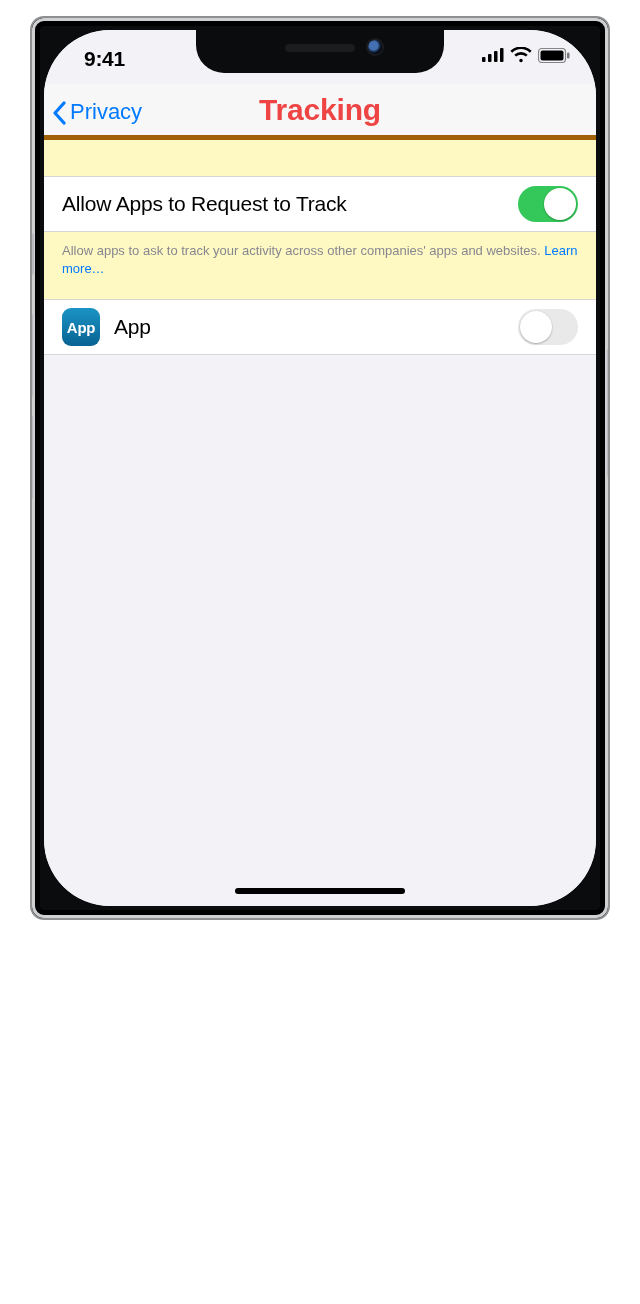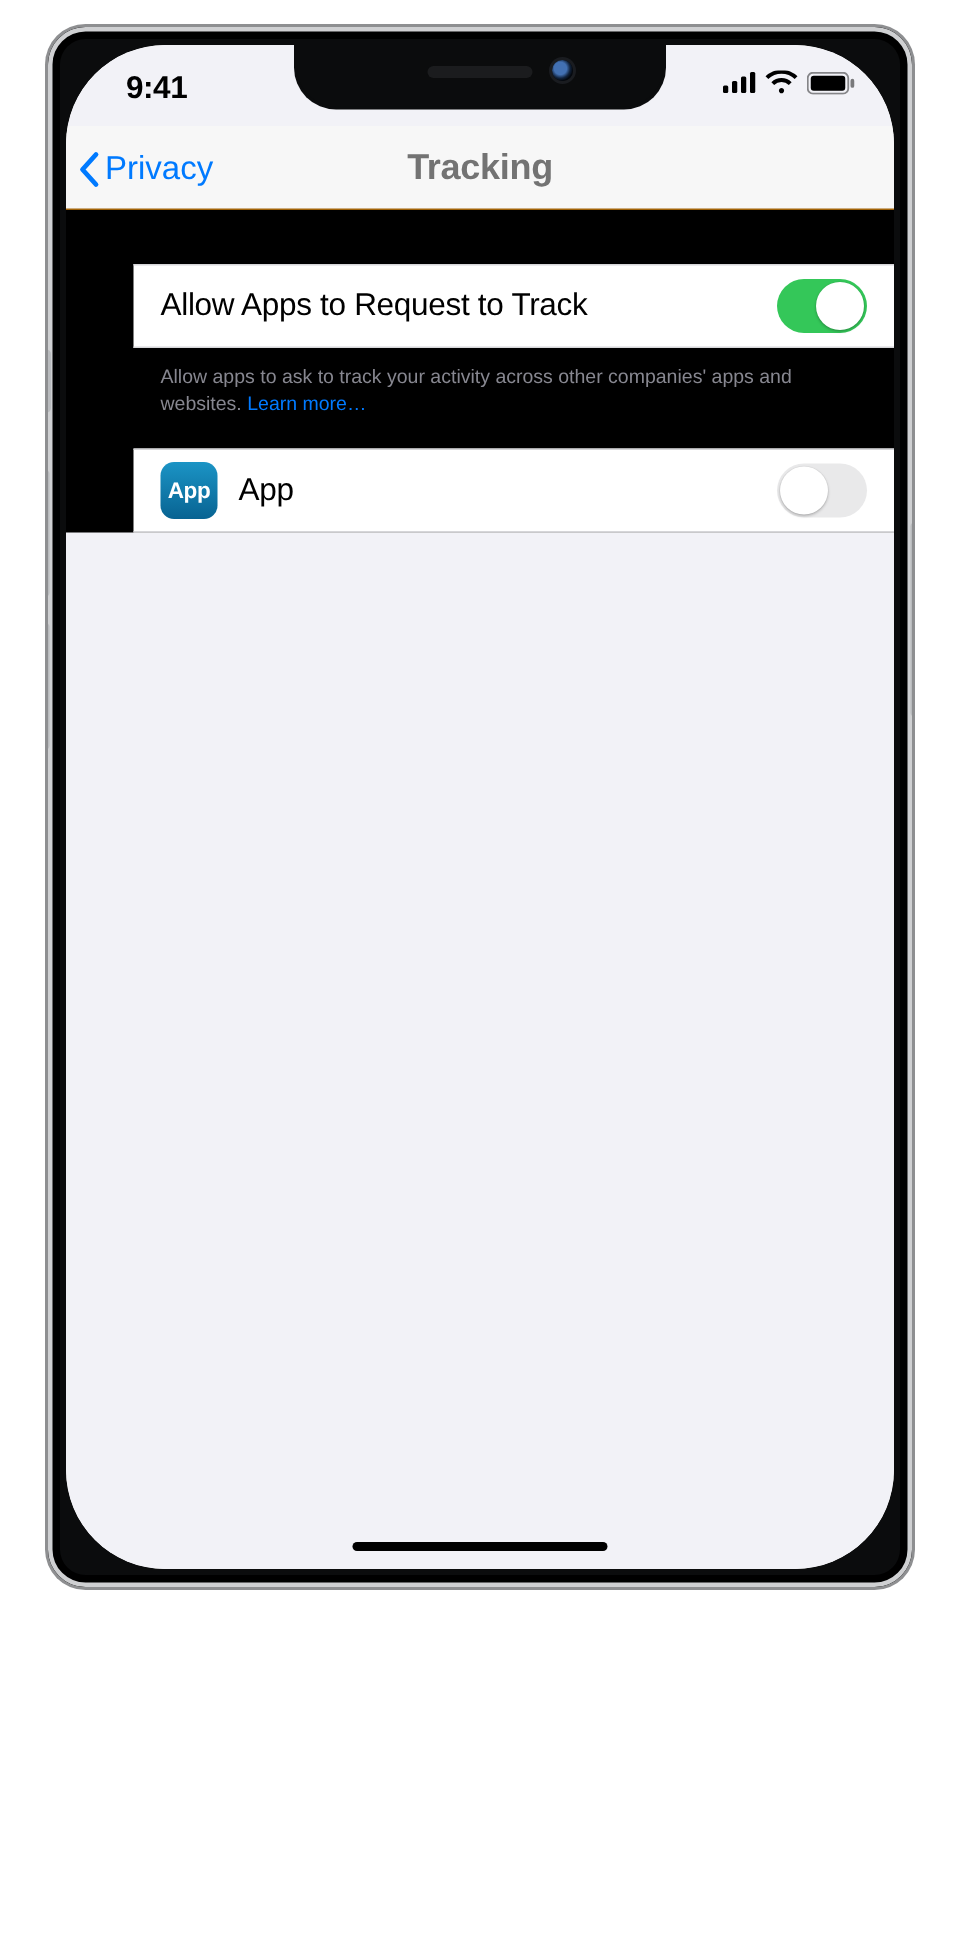--- a/index.html
+++ b/index.html
@@ -10,22 +10,22 @@
       font-family: -apple-system, "SF Pro Text", "Helvetica Neue", Arial, sans-serif;
       -webkit-font-smoothing: antialiased;
     }
 
     
     .phone {
       position: absolute;
       left: 32px;
       top: 18px;
       width: 576px;
-      height: 1040px;
-      border-radius: 25px;
+      height: 900px;
+      border-radius: 12px;
       background: #0b0c0d;
       box-shadow:
         0 0 0 2px #8e8f91,
         inset 0 0 0 3px #cfd0d2,
         inset 0 0 0 8px #000;
       overflow: hidden;
     }
     .inner-ring {
       position: absolute;
       inset: 12px;
@@ -115,51 +115,50 @@
       align-items: center;
       gap: 6px;
     }
     .sb-cell svg, .sb-wifi svg, .sb-batt svg { display: block; }
 
     
     .navbar {
       position: relative;
       height: 56px;
       background: #f7f7f7;
-      border-bottom: 1px solid #a16207;
+      border-bottom: 5px solid #a16207;
       display: flex;
       align-items: center;
       justify-content: center;
     }
     .nav-back {
       position: absolute;
       left: 8px;
       top: 0;
       height: 56px;
       display: flex;
       align-items: center;
       gap: 2px;
       color: #007aff;
       font-size: 22px;
       font-weight: 400;
       cursor: pointer;
     }
     .nav-back svg { display: block; margin-top: 1px; }
     .nav-title {
-      font-size: 24px;
+      font-size: 30px;
       font-weight: 600;
-      color: #737373;
+      color: #ef4444;
       letter-spacing: -0.2px;
     }
 
     
     .content {
-      background: #000000;
+      background: #fef9c3;
       padding-top: 36px;
-      padding-left: 45px;
     }
     .row {
       background: #fff;
       height: 56px;
       display: flex;
       align-items: center;
       padding: 0 18px;
       border-top: 0.5px solid #d6d6d9;
       border-bottom: 0.5px solid #d6d6d9;
       gap: 14px;

